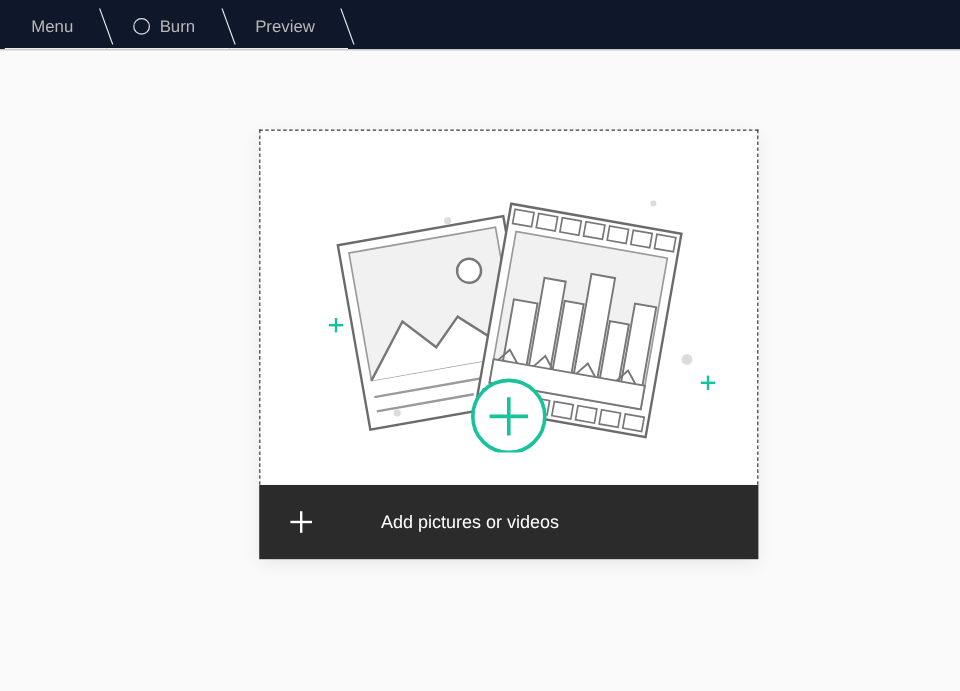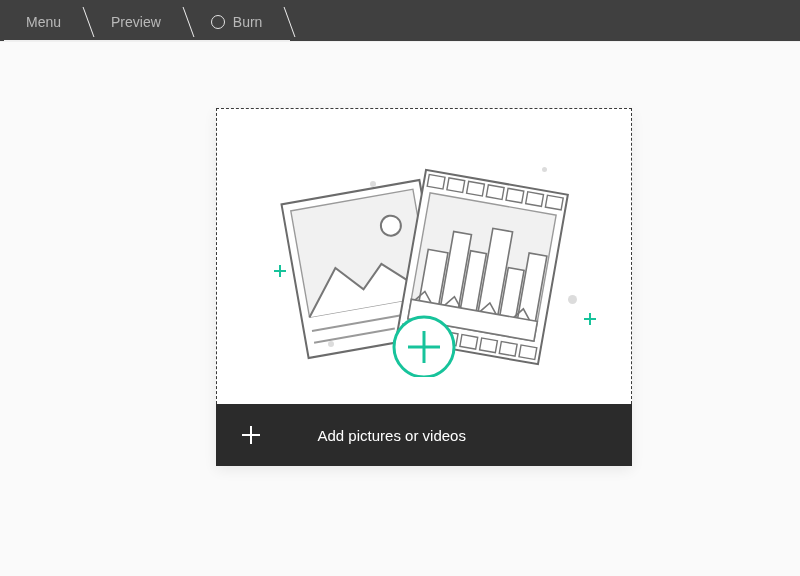--- a/index.html
+++ b/index.html
@@ -4,21 +4,21 @@
 <style>
   * { box-sizing: border-box; margin: 0; padding: 0; }
   html, body { width: 800px; height: 576px; font-family: Arial, Helvetica, sans-serif; background: #fff; overflow: hidden; }
 
   .tabbar {
     display: flex;
     align-items: flex-end;
     height: 42px;
     border-bottom: 1px solid #f0f0f0;
     padding-left: 4px;
-    background: #404040;
+    background: #0f172a;
   }
   .tab {
     position: relative;
     height: 38px;
     padding: 0 28px 0 22px;
     display: flex;
     align-items: center;
     color: #b9b9b9;
     font-size: 14px;
     border-bottom: 1px solid #eee;
@@ -107,27 +107,27 @@
   }
 </style>
 </head>
 <body>
 
 <div class="tabbar">
   <div class="tab">
 
     <span>Menu</span>
   </div>
-  <div class="tab">
-
-    <span>Preview</span>
-  </div>
   <div class="tab with-dot">
     <span class="dot"></span>
     <span>Burn</span>
+  </div>
+  <div class="tab">
+
+    <span>Preview</span>
   </div>
 </div>
 
 <div class="workspace">
   <div class="card">
     <div class="dropzone">
       <div class="illus">
         
         <span class="dot-g" style="width:6px;height:6px;left:126px;top:44px;"></span>
         <span class="dot-g" style="width:9px;height:9px;left:324px;top:158px;"></span>

